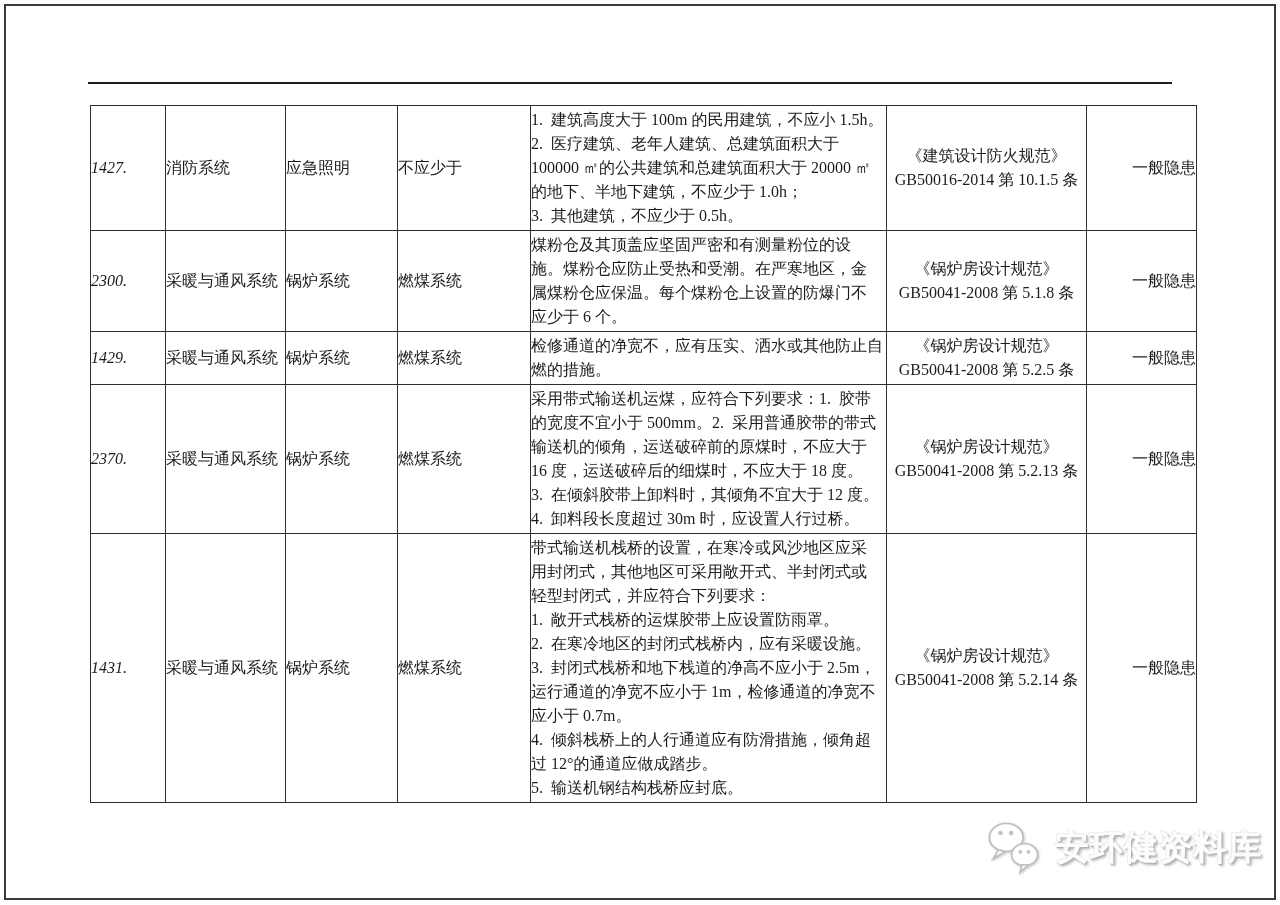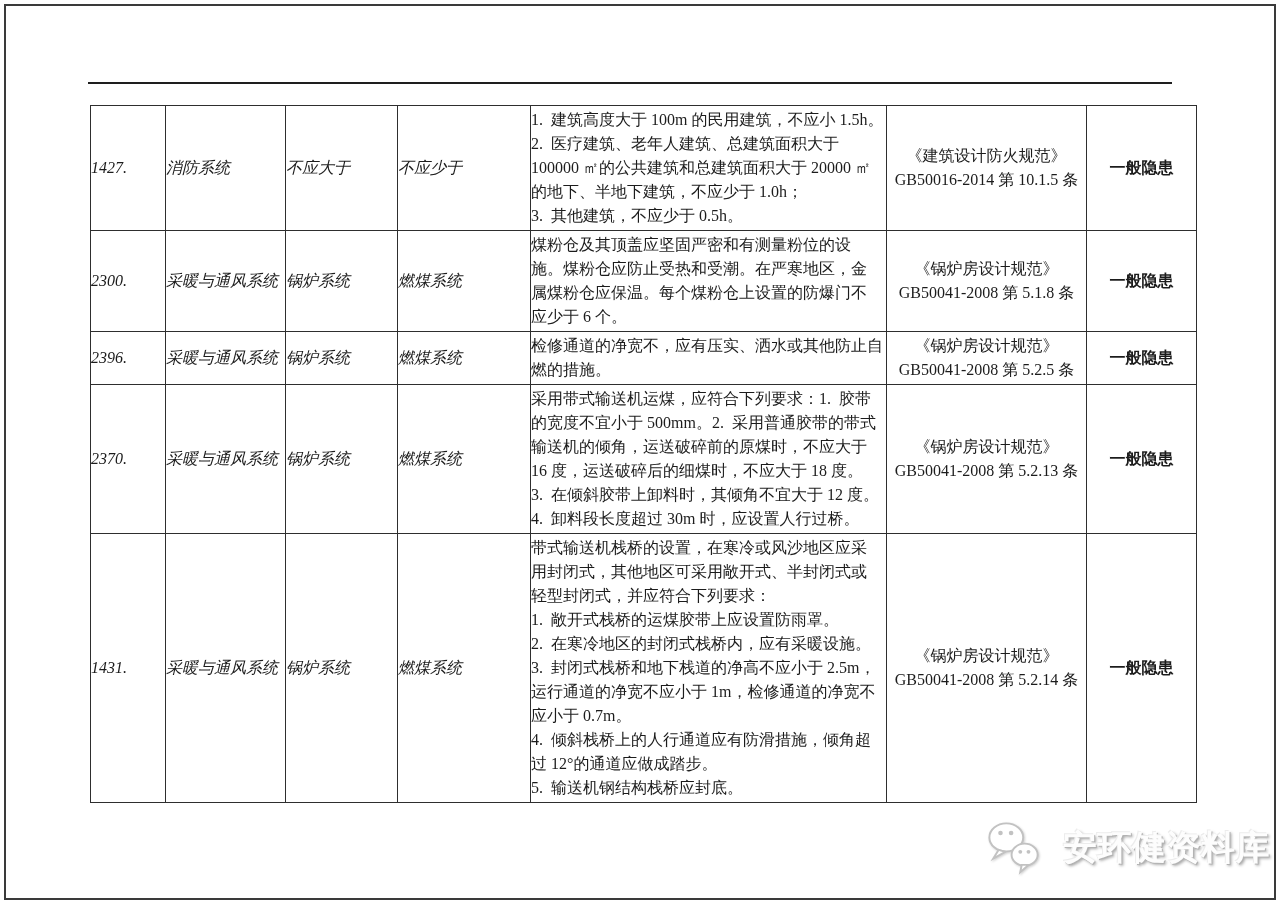--- a/index.html
+++ b/index.html
@@ -23,27 +23,27 @@
     border-collapse:collapse; table-layout:fixed;
   }
   table.doc td {
     border:1px solid #2e2e2e;
     vertical-align:middle;
     font-size:16px; line-height:24px;
     padding:2px 0;
     overflow:hidden;
   }
   td.c-no   { padding-left:7px;font-style:italic; }
-  td.c-sys  { padding-left:8px;font-style:italic; }
+  td.c-sys  { padding-left:8px; }
   td.c-desc { font-size:15.5px; white-space:pre-wrap; padding:2px 3px 2px 6px; }
   td.c-ref  { font-size:15px; text-align:center; white-space:pre-wrap; padding:2px 2px; }
-  td.c-lvl  { text-align:center;font-weight:bold; }
+  td.c-lvl  { text-align:right; }
   .watermark {
     position:absolute; left:986px; top:820px;
-    display:flex; align-items:center; gap:21px;
+    display:flex; align-items:center; gap:13px;
   }
   .wm-text {
     font-family:"Liberation Sans","DejaVu Sans",sans-serif;
     font-weight:bold; font-size:34px; letter-spacing:0.5px;
     color:#fdfdfd;
     text-shadow:-1px -1px 0 #ececec, 1px 1px 0 #b3b3b3, 2px 2px 3px #a6a6a6;
     white-space:nowrap;
   }
   .wm-icon { display:inline-block; line-height:0;
     filter:drop-shadow(1px 1px 1px #cfcfcf); }
@@ -63,21 +63,21 @@
         <col style="width:112px">
       <col style="width:133px">
         <col style="width:356px">
         <col style="width:200px">
       <col style="width:110px">
     </colgroup>
     <tbody>
       <tr style="height:125px">
         <td class="c-no">1427.</td>
         <td class="c-sys">消防系统</td>
-        <td class="c-sys">不应大于</td>
+        <td class="c-sys">应急照明</td>
         <td class="c-sys">不应少于</td>
         <td class="c-desc">1.  建筑高度大于 100m 的民用建筑，不应小 1.5h。
 2.  医疗建筑、老年人建筑、总建筑面积大于
 100000 ㎡的公共建筑和总建筑面积大于 20000 ㎡
 的地下、半地下建筑，不应少于 1.0h；
 3.  其他建筑，不应少于 0.5h。</td>
         <td class="c-ref">《建筑设计防火规范》
 GB50016-2014 第 10.1.5 条</td>
         <td class="c-lvl">一般隐患</td>
       </tr>
@@ -88,21 +88,21 @@
         <td class="c-sys">燃煤系统</td>
         <td class="c-desc">煤粉仓及其顶盖应坚固严密和有测量粉位的设
 施。煤粉仓应防止受热和受潮。在严寒地区，金
 属煤粉仓应保温。每个煤粉仓上设置的防爆门不
 应少于 6 个。</td>
         <td class="c-ref">《锅炉房设计规范》
 GB50041-2008 第 5.1.8 条</td>
         <td class="c-lvl">一般隐患</td>
       </tr>
       <tr style="height:45px">
-        <td class="c-no">2396.</td>
+        <td class="c-no">1429.</td>
         <td class="c-sys">采暖与通风系统</td>
         <td class="c-sys">锅炉系统</td>
         <td class="c-sys">燃煤系统</td>
         <td class="c-desc">检修通道的净宽不，应有压实、洒水或其他防止自
 燃的措施。</td>
         <td class="c-ref">《锅炉房设计规范》
 GB50041-2008 第 5.2.5 条</td>
         <td class="c-lvl">一般隐患</td>
       </tr>
       <tr style="height:142px">

